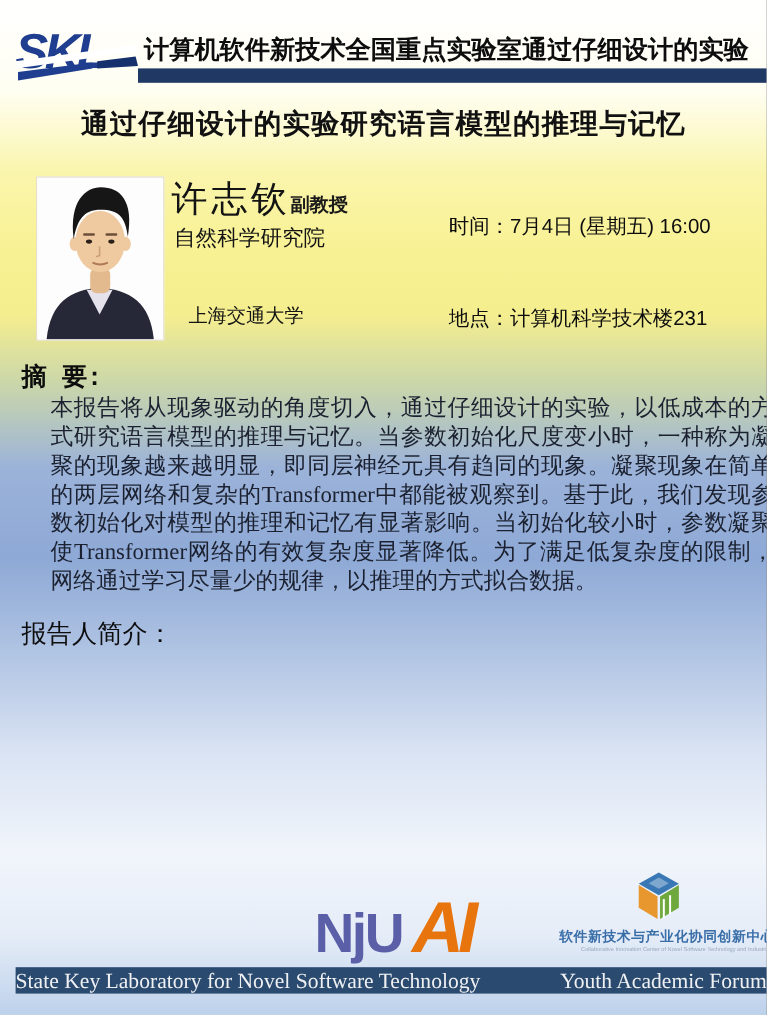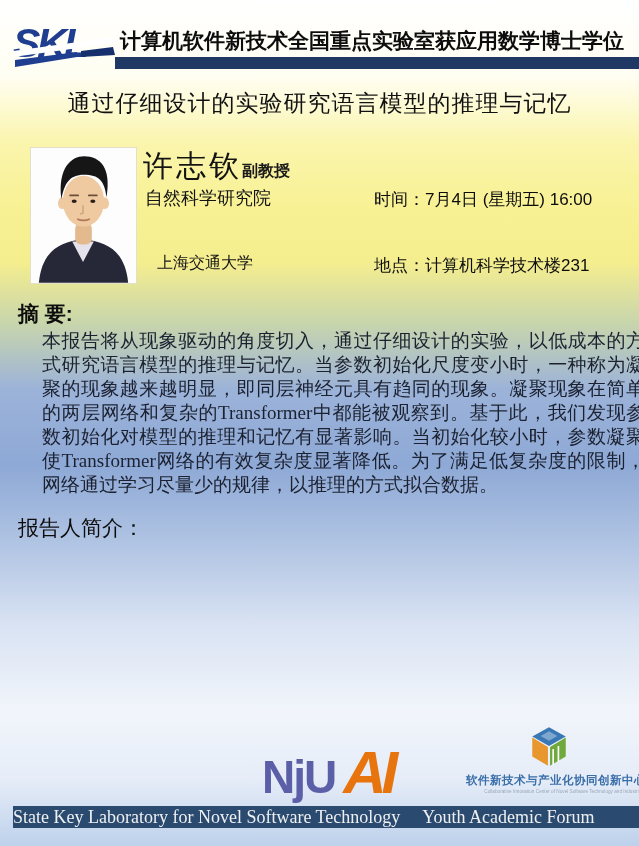--- a/index.html
+++ b/index.html
@@ -16,34 +16,34 @@
   .skl-logo{ position:absolute; left:13px; top:22px; width:102px; height:48px; }
   .header-text{
     position:absolute; left:118px; top:27px; width:506px;
     display:flex; justify-content:flex-end; align-items:baseline;
     font-weight:bold; font-size:21px; color:#0d0d0d; white-space:nowrap;
   }
   .header-bar{ position:absolute; left:115px; top:57px; width:524px; height:12px; background:#1F3864; }
   
   .talk-title{
     position:absolute; left:0; top:88px; width:639px; text-align:center;
-    font-size:23px; font-weight:normal; color:#111; letter-spacing:1px;
+    font-size:23px; font-weight:bold; color:#111; letter-spacing:1px;
   }
   
   .photo{ position:absolute; left:30px; top:147px; width:107px; height:137px;
           border:1px solid #e4dfc8; background:#fdfdfd; }
   .speaker-name-row{ position:absolute; left:143px; top:146px; display:flex; align-items:baseline; }
   .speaker-name{ font-family:"Liberation Serif", serif; font-size:30px; font-weight:normal; color:#141414; letter-spacing:3px; }
   .speaker-title{ font-size:16px; color:#1a1a1a; font-weight:bold; }
   .aff1{ position:absolute; left:145px; top:186px; font-size:18px; color:#141414; }
   .aff2{ position:absolute; left:157px; top:253px; font-size:16px; color:#141414; }
-  .time-line{ position:absolute; left:374px; top:188px; font-size:17px; color:#0d0d0d; white-space:nowrap; }
+  .time-line{ position:absolute; left:374px; top:177px; font-size:17px; color:#0d0d0d; white-space:nowrap; }
   .loc-line{ position:absolute; left:374px; top:254px; font-size:17px; color:#0d0d0d; white-space:nowrap; }
   
-  .abstract-heading{ position:absolute; left:18px; top:300px; font-size:21px; font-weight:bold; color:#0d0d0d; }
+  .abstract-heading{ position:absolute; left:18px; top:300px; font-size:21px; font-weight:bold; color:#0d0d0d;font-family:Liberation Mono, monospace; }
   .abstract-body{
     position:absolute; left:18px; top:329px; width:603px;
     font-family:"Liberation Serif", serif; font-size:19px; line-height:24px;
     color:#1b2130; text-align:justify;margin-left:24px;
   }
   .bio-heading{ position:absolute; left:18px; top:514px; font-size:21px; font-weight:normal; color:#0d0d0d; }
   .bio-body{
     position:absolute; left:18px; top:543px; width:605px;
     font-family:"Liberation Serif", serif; font-size:19px; line-height:25px;
     color:#1b2130; text-align:justify;
@@ -52,39 +52,39 @@
   .nju-ai-logo{ position:absolute; left:262px; top:729px; display:flex; align-items:flex-end;margin-top:16px; }
   .nju-text{ font-size:46px; font-weight:bold; color:#5B5FA8; letter-spacing:-2px; line-height:1; }
   .ai-text{ font-size:60px; font-weight:bold; font-style:italic; color:#E8740E; letter-spacing:-5px; line-height:0.92; margin-left:8px; }
   .center-logo{ position:absolute; left:466px; top:724px; width:166px; text-align:center; }
   .center-cube{ display:block; margin:0 auto; }
   .center-name{ font-size:11.5px; font-weight:bold; color:#3A6EA8; white-space:nowrap; margin-top:3px; letter-spacing:0.5px; }
   .center-sub{ font-size:6px; color:#9aa8ba; white-space:nowrap; transform:scale(0.78); transform-origin:center top; margin-top:1px; }
   
   .footer-bar{
     position:absolute; left:13px; top:806px; width:626px; height:22px;
-    background:#2B4A6F; display:flex; align-items:center; justify-content:flex-start; gap:22px;
+    background:#2B4A6F; display:flex; align-items:center; justify-content:space-between; gap:48px;
     font-family:"Liberation Serif", serif; font-size:18px; color:#eef0f2; white-space:nowrap;
   }
 </style>
 </head>
 <body>
 
 <div class="poster">
 
   <svg class="skl-logo" viewBox="0 0 102 48" xmlns="http://www.w3.org/2000/svg">
     <text x="0" y="35" font-family="Liberation Sans, sans-serif" font-size="41" font-weight="bold" font-style="italic" letter-spacing="-3" fill="#1F3E8F">SKL</text>
     <polygon points="0,29 102,15 102,21 0,35" fill="#ffffff"></polygon>
     <polygon points="2,38 64,30 64,35 2,45" fill="#1F3E8F"></polygon>
     <polygon points="68,29 100,25 102,33 68,35" fill="#16306E"></polygon>
   </svg>
 
   <div class="header-text">
     <span>计算机软件新技术全国重点实验室</span>
-    <span>获应用数学博士学位</span>
+    <span>通过仔细设计的实验</span>
   </div>
   <div class="header-bar"></div>
 
   <div class="talk-title">通过仔细设计的实验研究语言模型的推理与记忆</div>
 
   <svg class="photo" viewBox="0 0 107 137" xmlns="http://www.w3.org/2000/svg">
     <rect width="107" height="137" fill="#fdfdfd"></rect>
     <path d="M8,137 C11,106 28,95 53,93 C79,95 96,106 99,137 Z" fill="#262838"></path>
     <path d="M42,95 L53,116 L64,95 Z" fill="#E6E2EC"></path>
     <rect x="45" y="76" width="17" height="22" rx="6" fill="#E3B98E"></rect>

